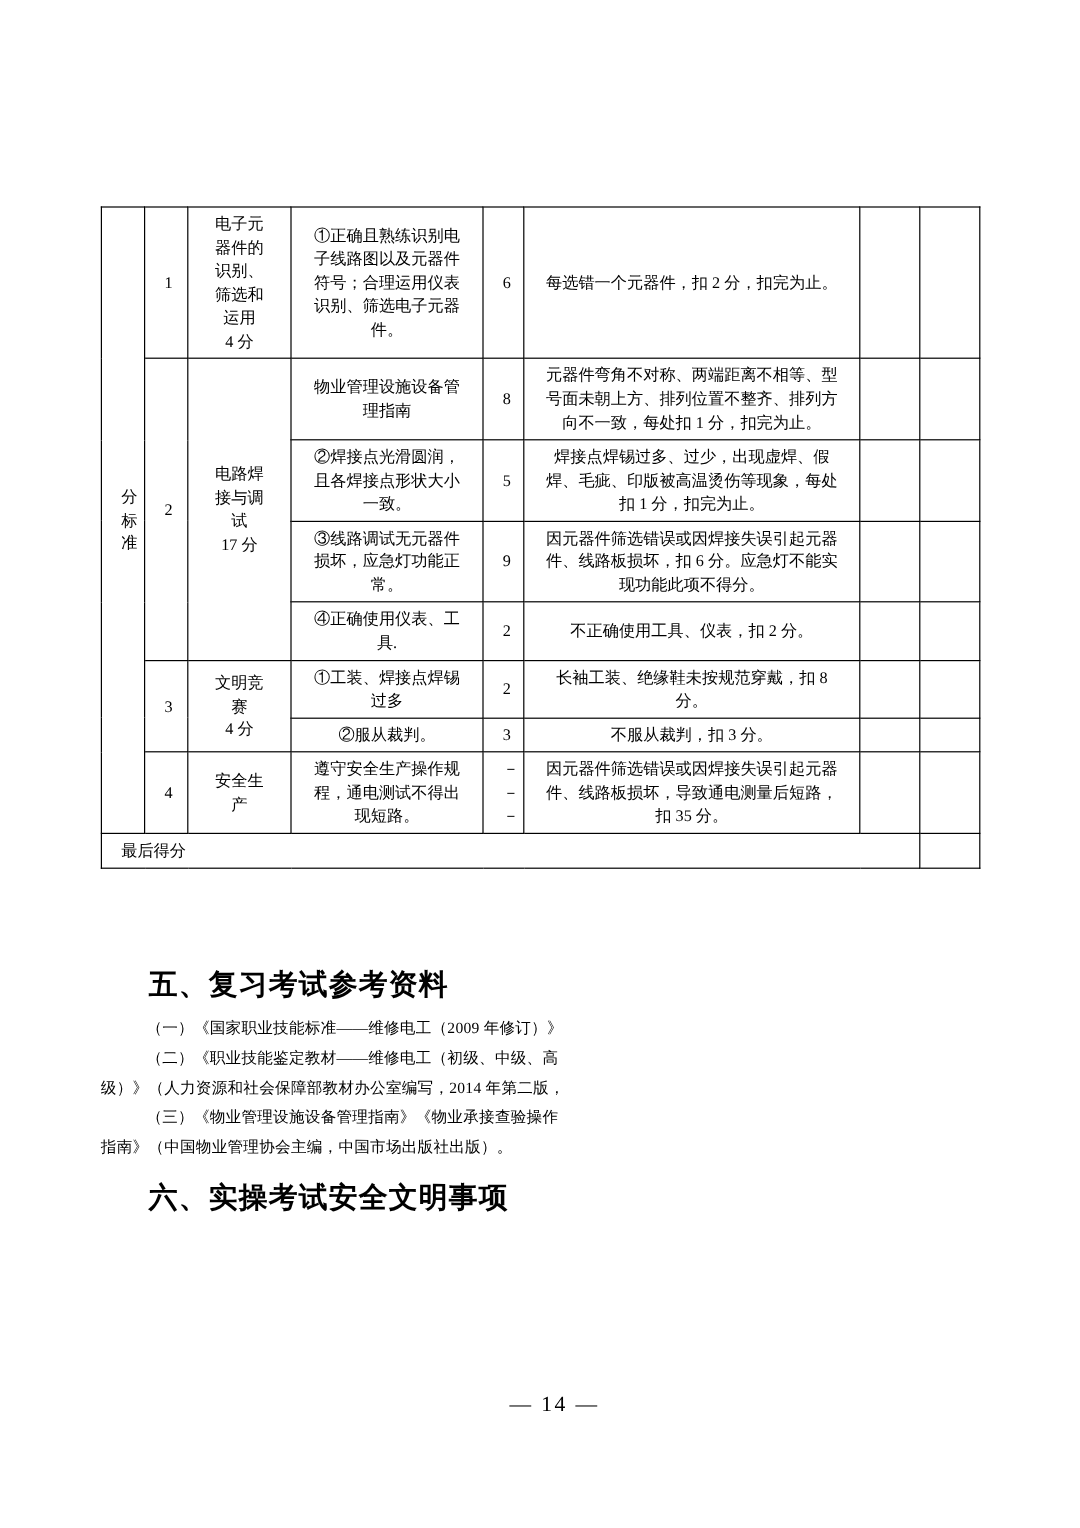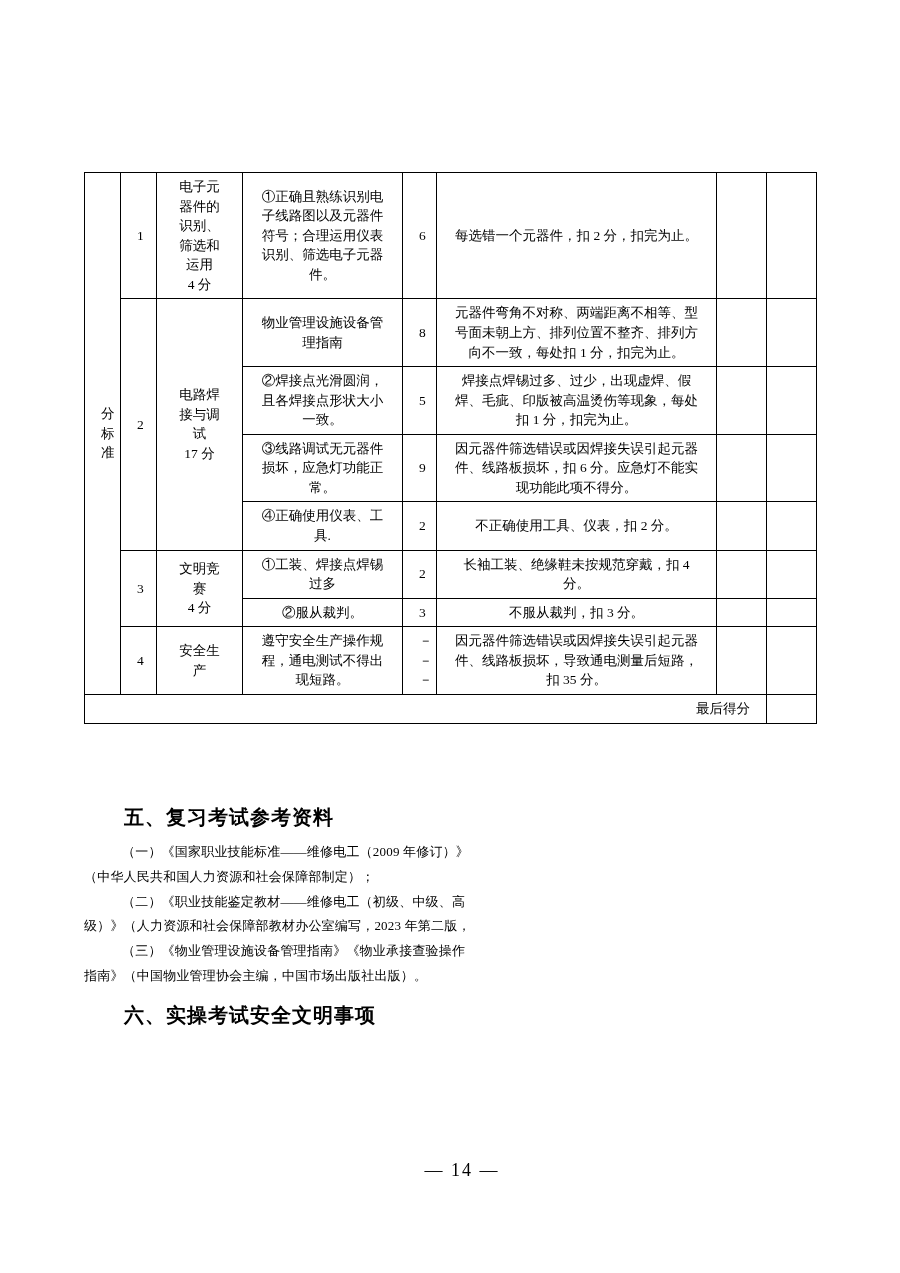--- a/index.html
+++ b/index.html
@@ -60,34 +60,34 @@
   .cell-center {
     text-align: center;
   }
   .cell-left {
     text-align: center;
   }
   .nowrapcell {
     white-space: pre-line;
   }
   .final-row td {
-    text-align: right;
+    text-align: left;
     font-size: 14px;
     padding: 9px 6px;
   }
 
   
   .content {
     position: absolute;
     left: 84px;
     top: 790px;
     width: 740px;
   }
   .heading {
-    font-size: 20px;
+    font-size: 24px;
     font-weight: bold;
     margin: 14px 0 10px 0;
     text-indent: 40px;
     font-family: Liberation Mono, monospace;
     letter-spacing: 1px;
   }
   .para {
     font-size: 13px;
     line-height: 1.75;
     margin: 0 0 2px 0;
@@ -175,21 +175,21 @@
           <td class="cell-center"></td>
           <td class="cell-center"></td>
         </tr>
 
         <tr>
           <td class="cell-center" rowspan="2">3</td>
           <td class="cell-center nowrapcell" rowspan="2">文明竞赛
 4 分</td>
           <td class="cell-left">①工装、焊接点焊锡过多</td>
           <td class="cell-center">2</td>
-          <td class="cell-left">长袖工装、绝缘鞋未按规范穿戴，扣 4 分。</td>
+          <td class="cell-left">长袖工装、绝缘鞋未按规范穿戴，扣 8 分。</td>
           <td class="cell-center"></td>
           <td class="cell-center"></td>
         </tr>
 
         <tr>
           <td class="cell-left">②服从裁判。</td>
           <td class="cell-center">3</td>
           <td class="cell-left">不服从裁判，扣 3 分。</td>
           <td class="cell-center"></td>
           <td class="cell-center"></td>
@@ -210,24 +210,23 @@
           <td></td>
         </tr>
       </tbody>
     </table>
   </div>
 
   <div class="content">
     <div class="heading">五、复习考试参考资料</div>
 
     <p class="para indent">（一）《国家职业技能标准——维修电工（2009 年修订）》</p>
-    <p class="para">（中华人民共和国人力资源和社会保障部制定）；</p>
 
     <p class="para indent">（二）《职业技能鉴定教材——维修电工（初级、中级、高</p>
-    <p class="para">级）》（人力资源和社会保障部教材办公室编写，2023 年第二版，</p>
+    <p class="para">级）》（人力资源和社会保障部教材办公室编写，2014 年第二版，</p>
 
     <p class="para indent">（三）《物业管理设施设备管理指南》《物业承接查验操作</p>
     <p class="para">指南》（中国物业管理协会主编，中国市场出版社出版）。</p>
 
     <div class="heading">六、实操考试安全文明事项</div>
   </div>
 
   <div class="pagenum">
     <span>— 14 —</span>
   </div>

